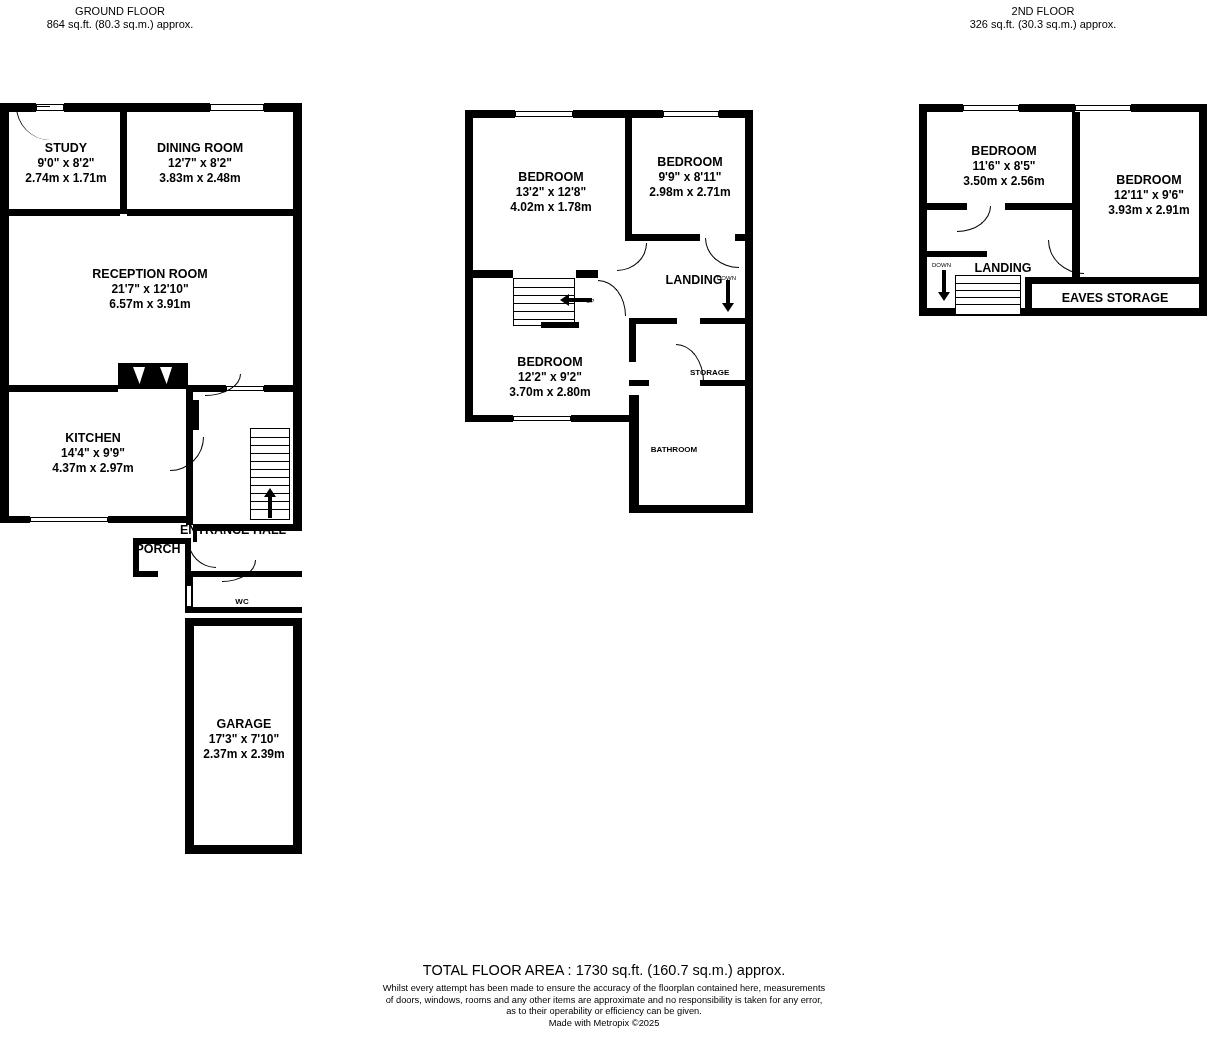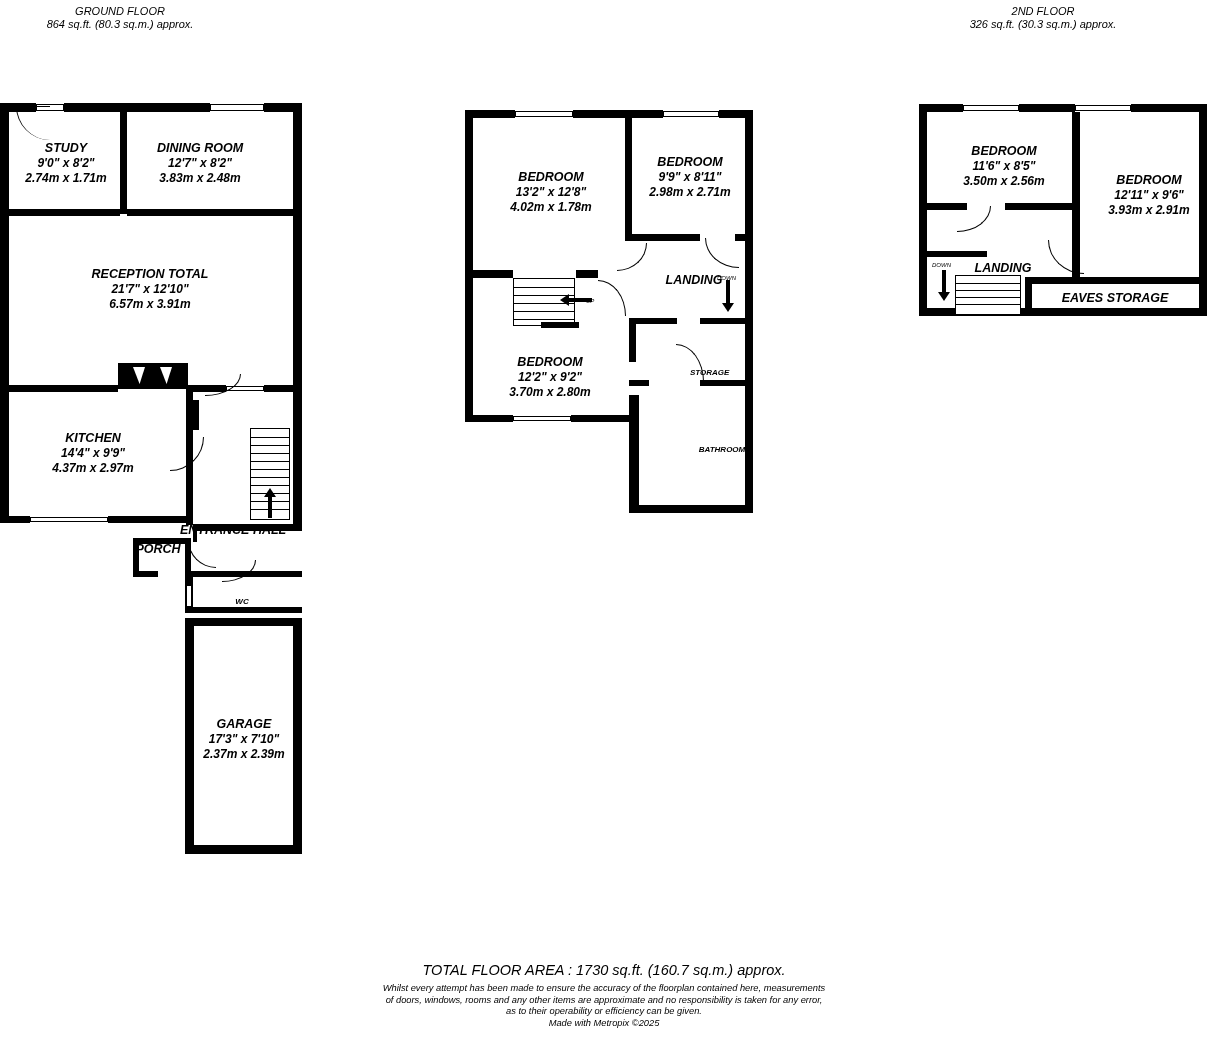--- a/index.html
+++ b/index.html
@@ -10,21 +10,20 @@
   body {
     font-family: "Liberation Sans", sans-serif;
     color: #000000;
   }
   #page {
     position: relative;
     width: 1208px;
     height: 1048px;
     overflow: hidden;
     background: #ffffff;
-    font-style: italic;
   }
 
   
   .floor-heading {
     position: absolute;
     text-align: center;
     font-size: 11px;
     line-height: 13px;
     color: #000;
   }
@@ -209,21 +208,21 @@
       <span class="nm">STUDY</span>
       <span class="imp">9'0"  x 8'2"</span>
       <span class="met">2.74m  x 1.71m</span>
     </div>
     <div class="label" style="left:128px; top:141px; width:144px;">
       <span class="nm">DINING ROOM</span>
       <span class="imp">12'7"  x 8'2"</span>
       <span class="met">3.83m  x 2.48m</span>
     </div>
     <div class="label" style="left:30px; top:267px; width:240px;">
-      <span class="nm">RECEPTION TOTAL</span>
+      <span class="nm">RECEPTION ROOM</span>
       <span class="imp">21'7"  x 12'10"</span>
       <span class="met">6.57m  x 3.91m</span>
     </div>
     <div class="label" style="left:8px; top:431px; width:170px;">
       <span class="nm">KITCHEN</span>
       <span class="imp">14'4"  x 9'9"</span>
       <span class="met">4.37m  x 2.97m</span>
     </div>
     <div class="label" style="left:180px; top:523px; width:140px; text-align:left;">
       <span class="nm">ENTRANCE HALL</span>
@@ -320,21 +319,21 @@
       <span class="nm">BEDROOM</span>
       <span class="imp">12'2"  x 9'2"</span>
       <span class="met">3.70m  x 2.80m</span>
     </div>
     <div class="label" style="left:645px; top:273px; width:98px;">
       <span class="nm">LANDING</span>
     </div>
     <div class="label small" style="left:690px; top:365px; width:70px; text-align:left;">
       <span class="nm">STORAGE</span>
     </div>
-    <div class="label small" style="left:677px; top:442px; width:90px;">
+    <div class="label small" style="left:629px; top:442px; width:90px;">
       <span class="nm">BATHROOM</span>
     </div>
   </div>
 
   <div>
 
     <div class="wall" style="left:919px; top:104px; width:44px;  height:8px;"></div>
     <div class="wall" style="left:1019px; top:104px; width:30px; height:8px;"></div>
     <div class="wall" style="left:1049px; top:104px; width:26px; height:8px;"></div>
     <div class="wall" style="left:1131px; top:104px; width:76px; height:8px;"></div>

